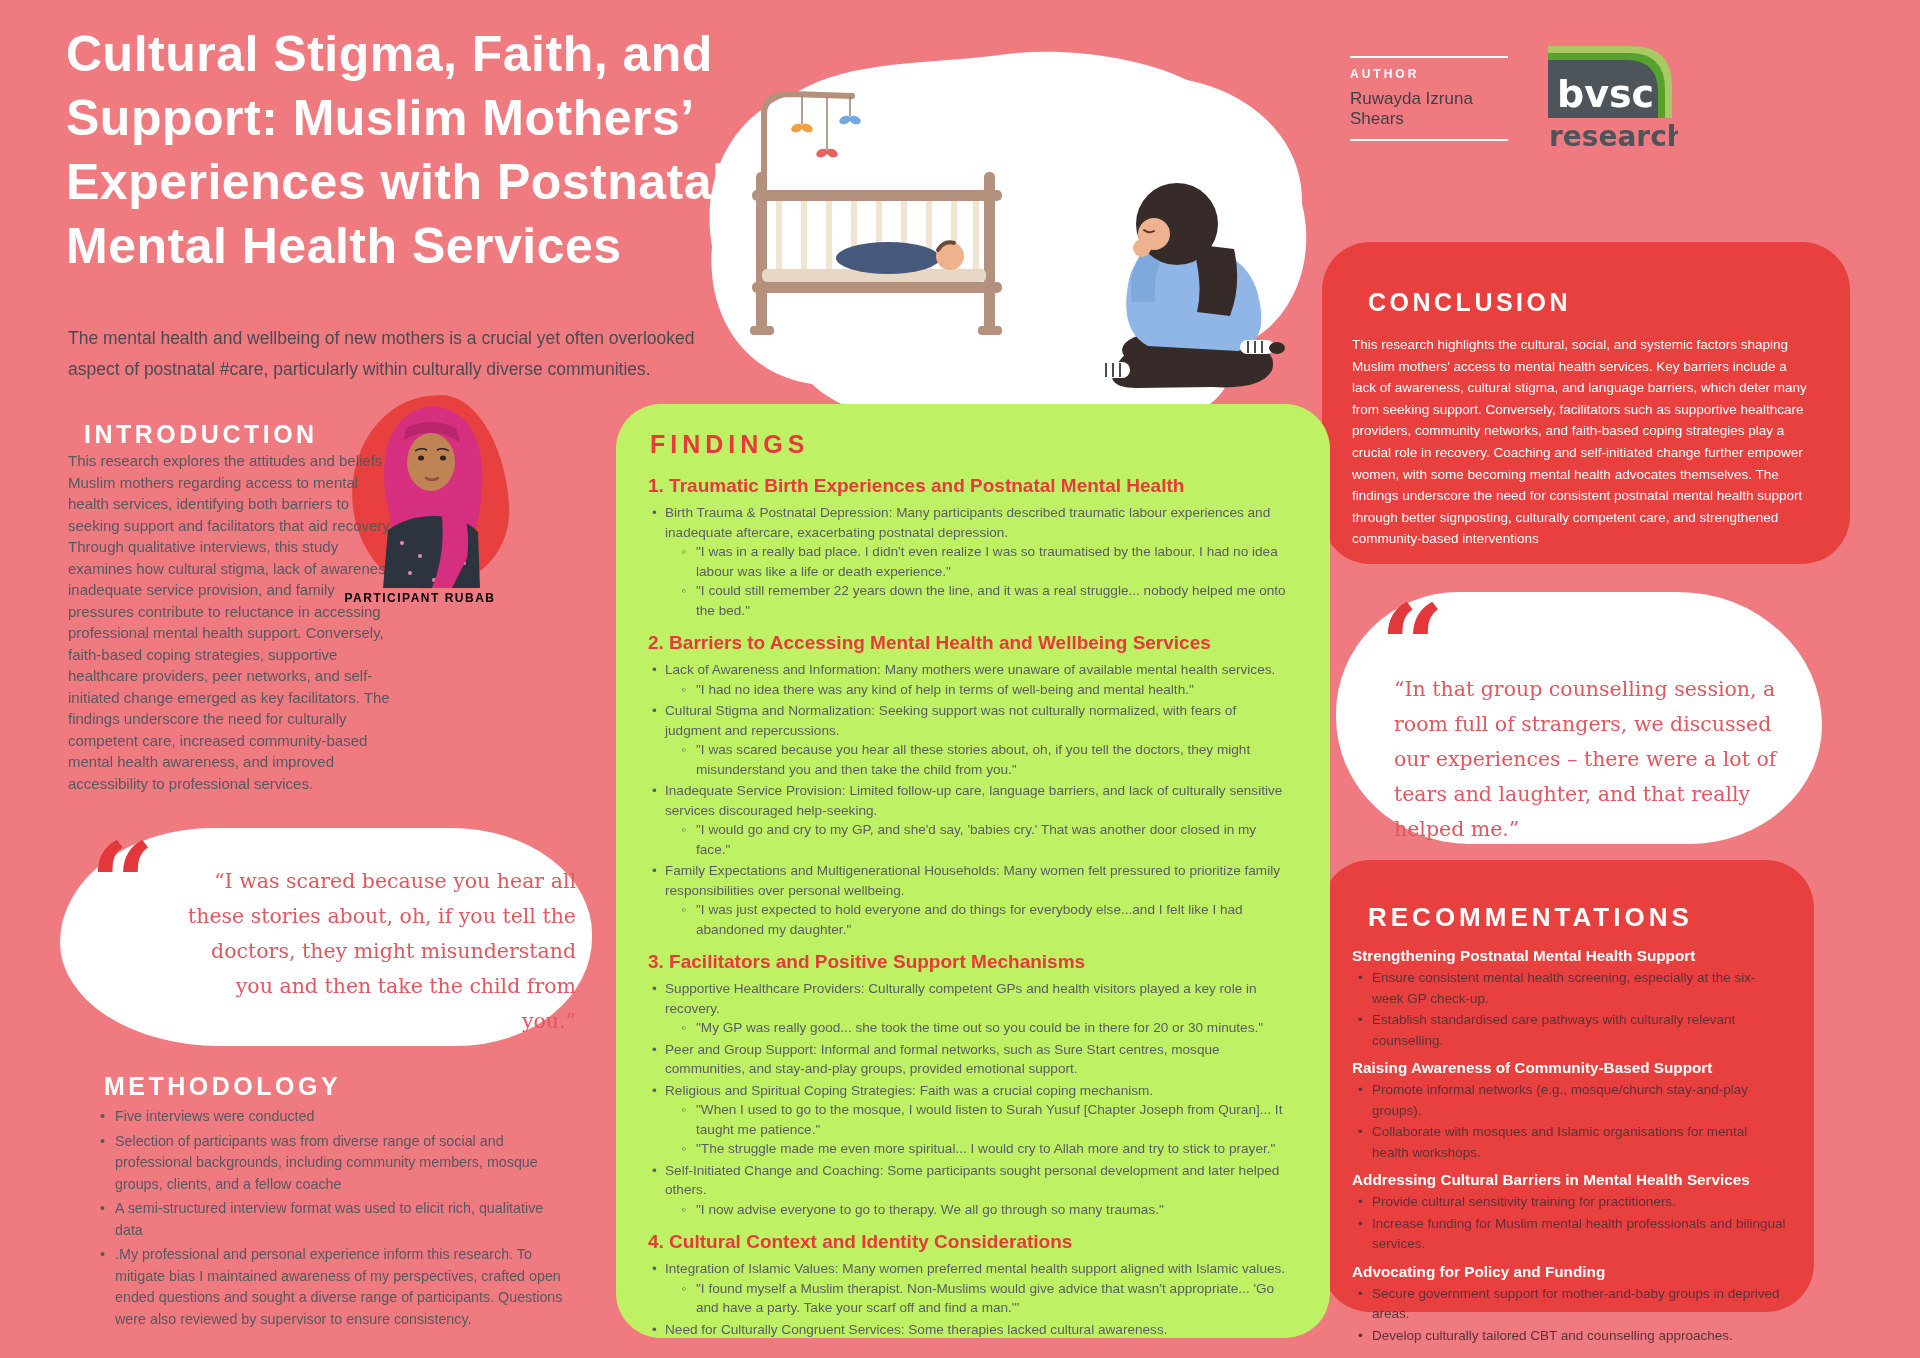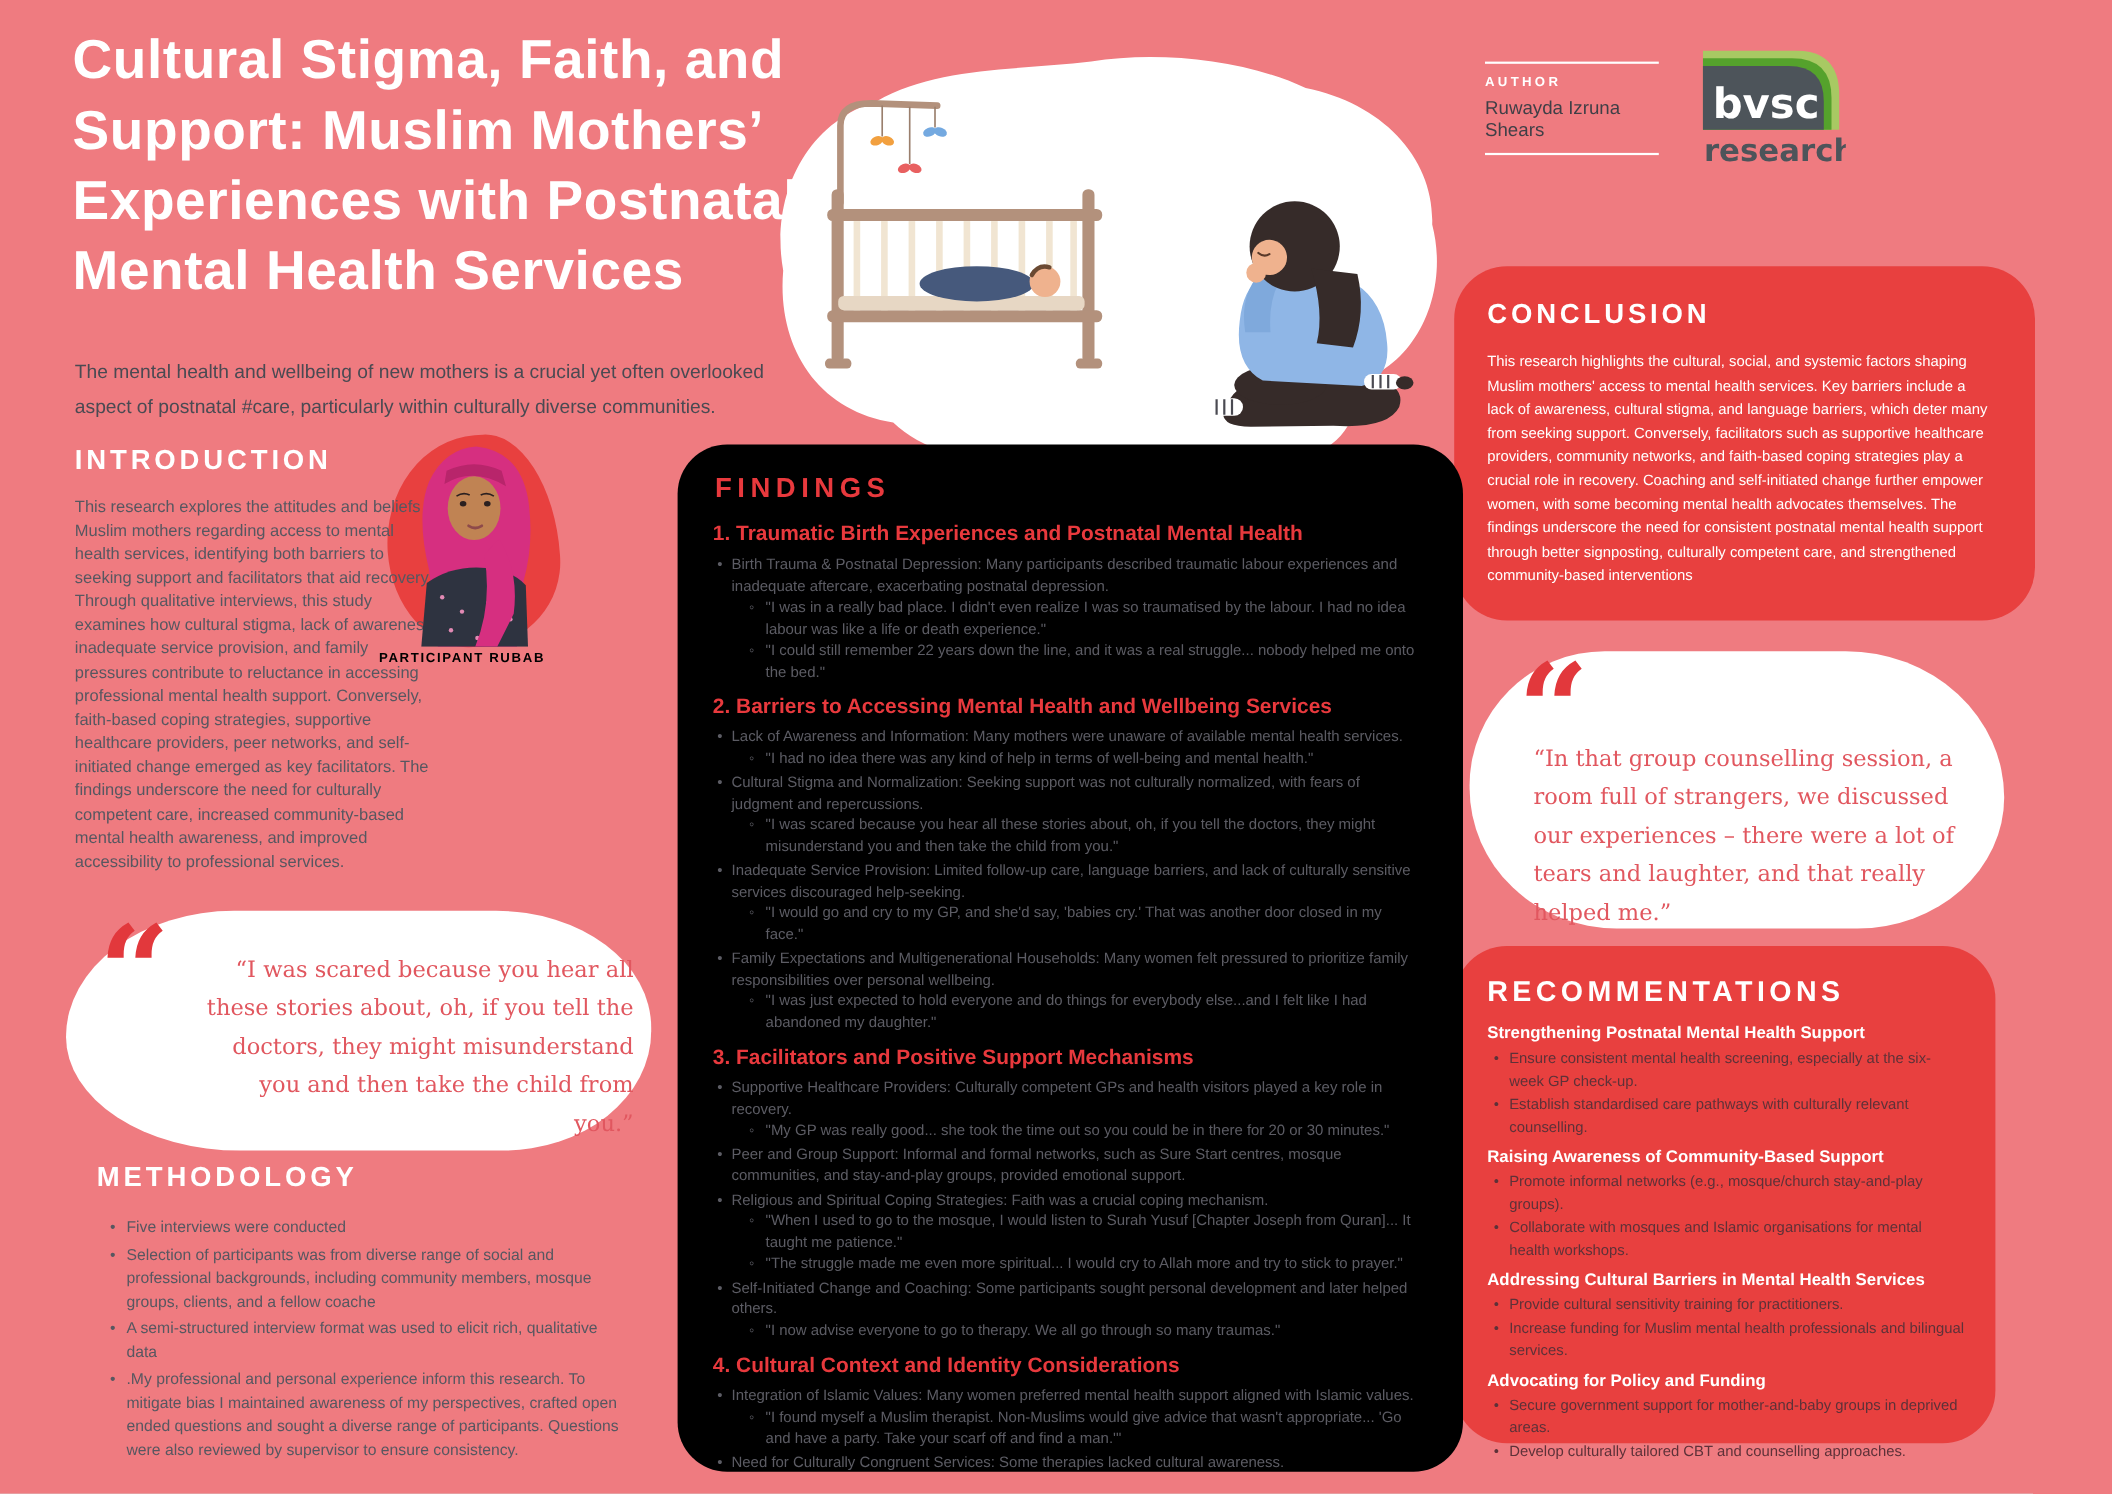--- a/index.html
+++ b/index.html
@@ -7,21 +7,21 @@
           font-family:"Liberation Sans",sans-serif;}
   .poster *{box-sizing:border-box;}
 
   
   .title{position:absolute;left:66px;top:22px;width:720px;color:#fff;font-weight:bold;
          font-size:50px;line-height:64px;letter-spacing:.5px;white-space:pre-line;margin:0;}
   .subtitle{position:absolute;left:68px;top:323px;width:628px;color:#4A4A52;
             font-size:17.5px;line-height:31px;margin:0;}
 
   
-  .h-white{color:#fff;font-weight:bold;font-size:25px;letter-spacing:3.5px;margin:0;}
+  .h-white{color:#fff;font-weight:bold;font-size:25px;letter-spacing:3.5px;margin:16px;}
   .h-red{color:#E8393D;font-weight:bold;font-size:25px;letter-spacing:5px;margin:0;}
 
   
   .intro-heading{position:absolute;left:68px;top:404px;}
   .intro-body{position:absolute;left:68px;top:450px;width:334px;color:#575760;
               font-size:15px;line-height:21.5px;margin:0;z-index:2;}
   .meth-heading{position:absolute;left:88px;top:1056px;}
   .meth-list{position:absolute;left:98px;top:1106px;width:466px;margin:0;padding:0;
              list-style:none;color:#575760;font-size:14.3px;line-height:21.5px;}
   .m-item{position:relative;padding-left:17px;margin-bottom:3px;}
@@ -44,21 +44,21 @@
   .quote-mark{position:absolute;color:#E2383C;font-family:"DejaVu Serif",serif;font-weight:bold;
         font-size:112px;line-height:1;}
   .quote-blob.left .quote-mark{left:30px;top:0px;}
   .quote-blob.right .quote-mark{left:44px;top:-2px;}
   .quote-text{position:absolute;font-family:"DejaVu Serif",serif;color:#E1575F;
         font-size:20.5px;line-height:35px;margin:0;}
   .quote-blob.left .quote-text{left:124px;top:36px;width:392px;text-align:right;}
   .quote-blob.right .quote-text{left:58px;top:80px;width:396px;}
 
   
-  .findings-panel{position:absolute;left:616px;top:404px;width:714px;height:934px;background:#000000;
+  .findings-panel{position:absolute;left:616px;top:404px;width:714px;height:934px;background:#bef264;
         border-radius:45px;padding:26px 40px 18px 32px;overflow:hidden;z-index:3;}
   .findings-title{margin:0 0 16px 2px;}
   .f-sec{margin-bottom:12px;}
   .f-sec-title{color:#E8393D;font-size:19px;font-weight:bold;margin:0 0 6px 0;}
   .f-list{list-style:none;margin:0;padding:0;color:#5C5C64;font-size:13.6px;line-height:19.5px;}
   .f-item{position:relative;padding-left:17px;margin-bottom:2px;}
   .f-item::before{content:"\2022";position:absolute;left:4px;top:0;}
   .f-quotes{list-style:none;margin:0;padding:0;}
   .f-quote{position:relative;padding-left:18px;margin-left:13px;}
   .f-quote::before{content:"\25E6";position:absolute;left:3px;top:0;}

